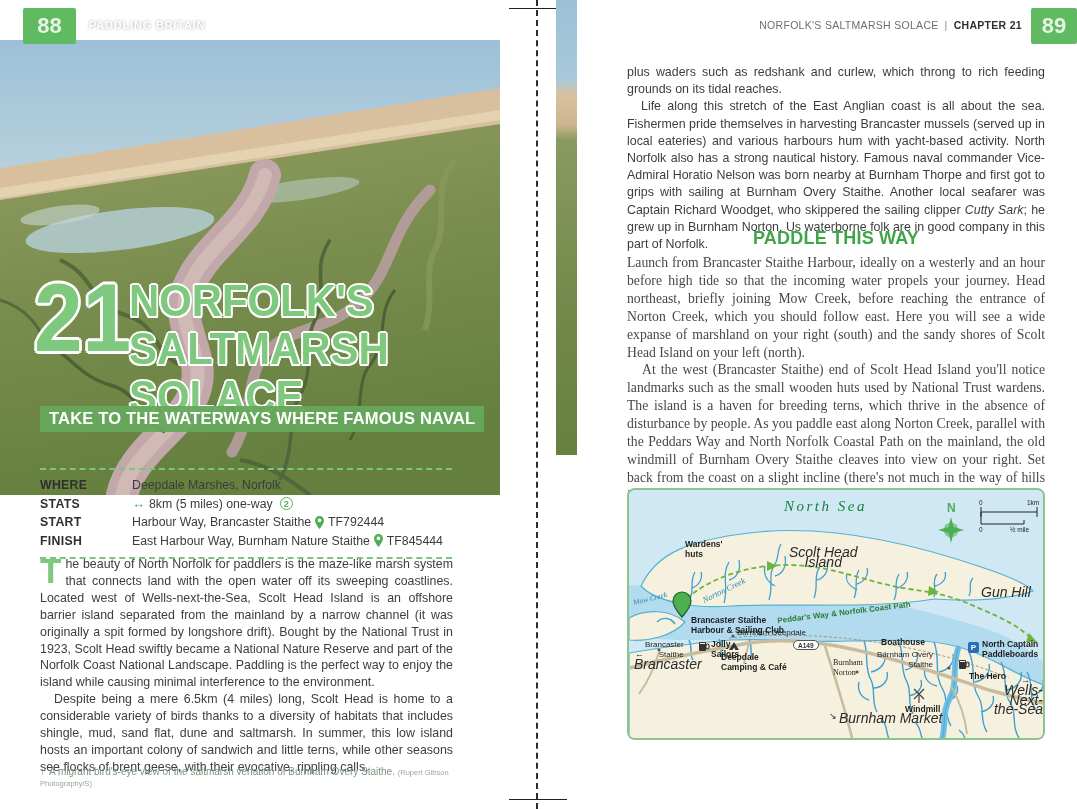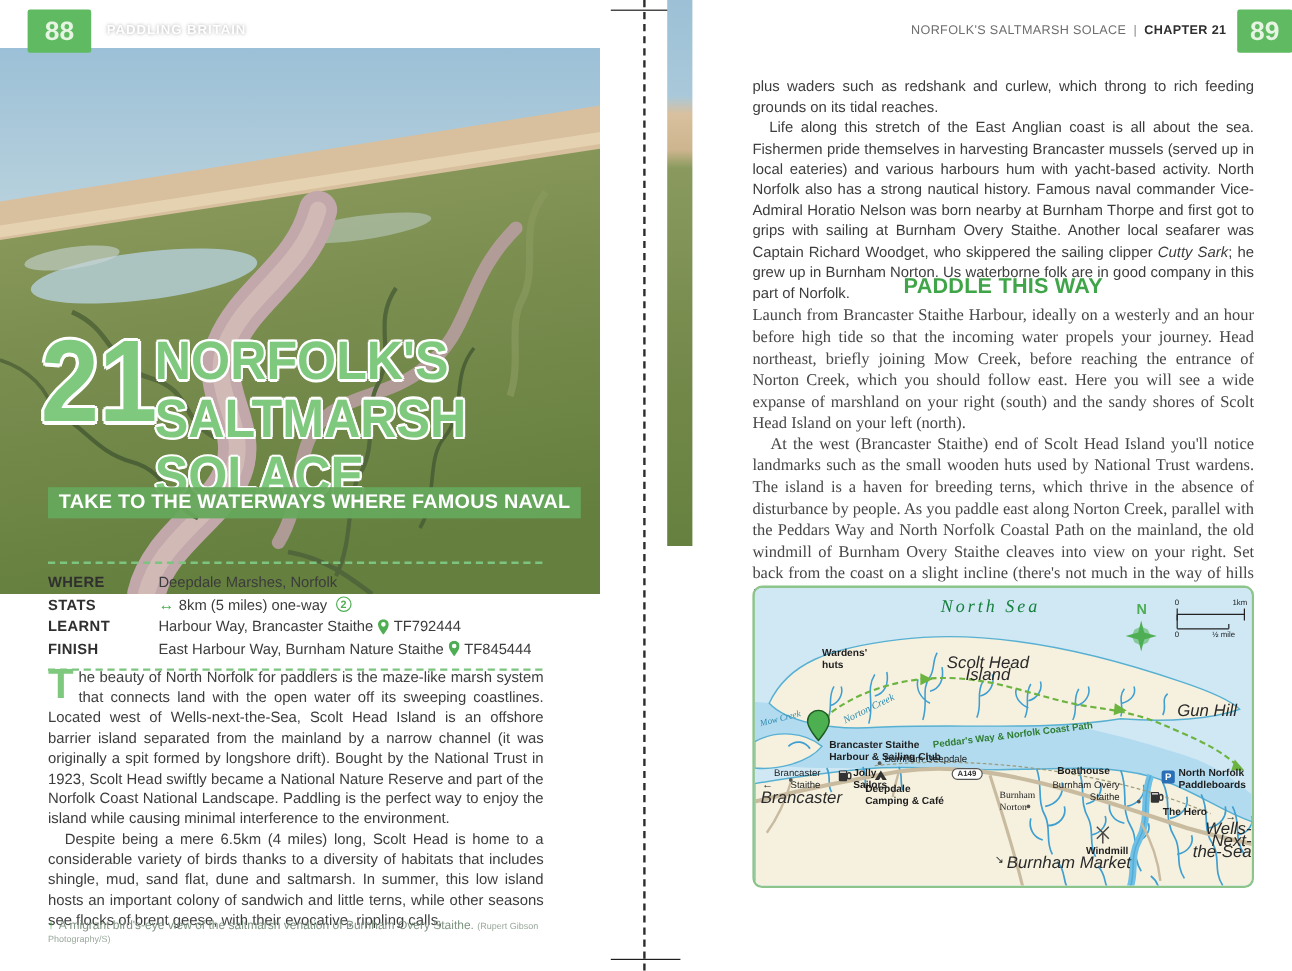--- a/index.html
+++ b/index.html
@@ -172,21 +172,21 @@
     </div>
     <div class="stats-row">
       <span class="lbl">STATS</span>
       <span class="val">
         <span class="icon-arrows">↔</span>
         <span>8km (5 miles) one-way</span>
         <span class="grade-badge">2</span>
       </span>
     </div>
     <div class="stats-row">
-      <span class="lbl">LEARNT</span>
+      <span class="lbl">START</span>
       <span class="val">
         <span>Harbour Way, Brancaster Staithe</span>
         <svg class="pin-icon" width="9" height="13" viewBox="0 0 9 13">
             <path d="M4.5,0 C2,0 0,2 0,4.4 C0,7.5 4.5,13 4.5,13 C4.5,13 9,7.5 9,4.4 C9,2 7,0 4.5,0 Z M4.5,6.2 A1.9,1.9 0 1 1 4.5,2.4 A1.9,1.9 0 0 1 4.5,6.2 Z" fill="#4fae54"></path>
           </svg>
         <span>TF792444</span>
       </span>
     </div>
     <div class="stats-row">
       <span class="lbl">FINISH</span>
@@ -359,21 +359,21 @@
     <span class="lab bold" style="left:92px; top:163px;">Deepdale
 Camping &amp; Café</span>
     <span class="a-badge" style="left:164px; top:150px;">A149</span>
     <span class="lab" style="left:204px; top:168px; font-size:8px;font-family:Liberation Serif, serif;">Burnham
 Norton</span>
     <span class="lab bold" style="left:252px; top:148px;">Boathouse</span>
     <span class="lab" style="left:248px; top:160px; font-size:8px; text-align:right;">Burnham Overy
 Staithe</span>
     <span class="lab bold" style="left:276px; top:215px;">Windmill</span>
     <span class="p-badge" style="left:339px; top:152px;">P</span>
-    <span class="lab bold" style="left:353px; top:150px;">North Norfolk
+    <span class="lab bold" style="left:353px; top:150px;">North Captain
 Paddleboards</span>
     <span class="lab bold" style="left:340px; top:182px;">The Hero</span>
 
     <span class="lab arrow" style="left:6px; top:160px;">←</span>
     <span class="lab ital" style="left:5px; top:170px;">Brancaster</span>
     <span class="lab arrow" style="left:392px; top:186px;">→</span>
     <span class="lab ital" style="left:346px; top:196px; text-align:right;">Wells-Next-
 the-Sea</span>
     <span class="lab arrow" style="left:200px; top:222px;">↘</span>
     <span class="lab ital" style="left:210px; top:224px;">Burnham Market</span>

